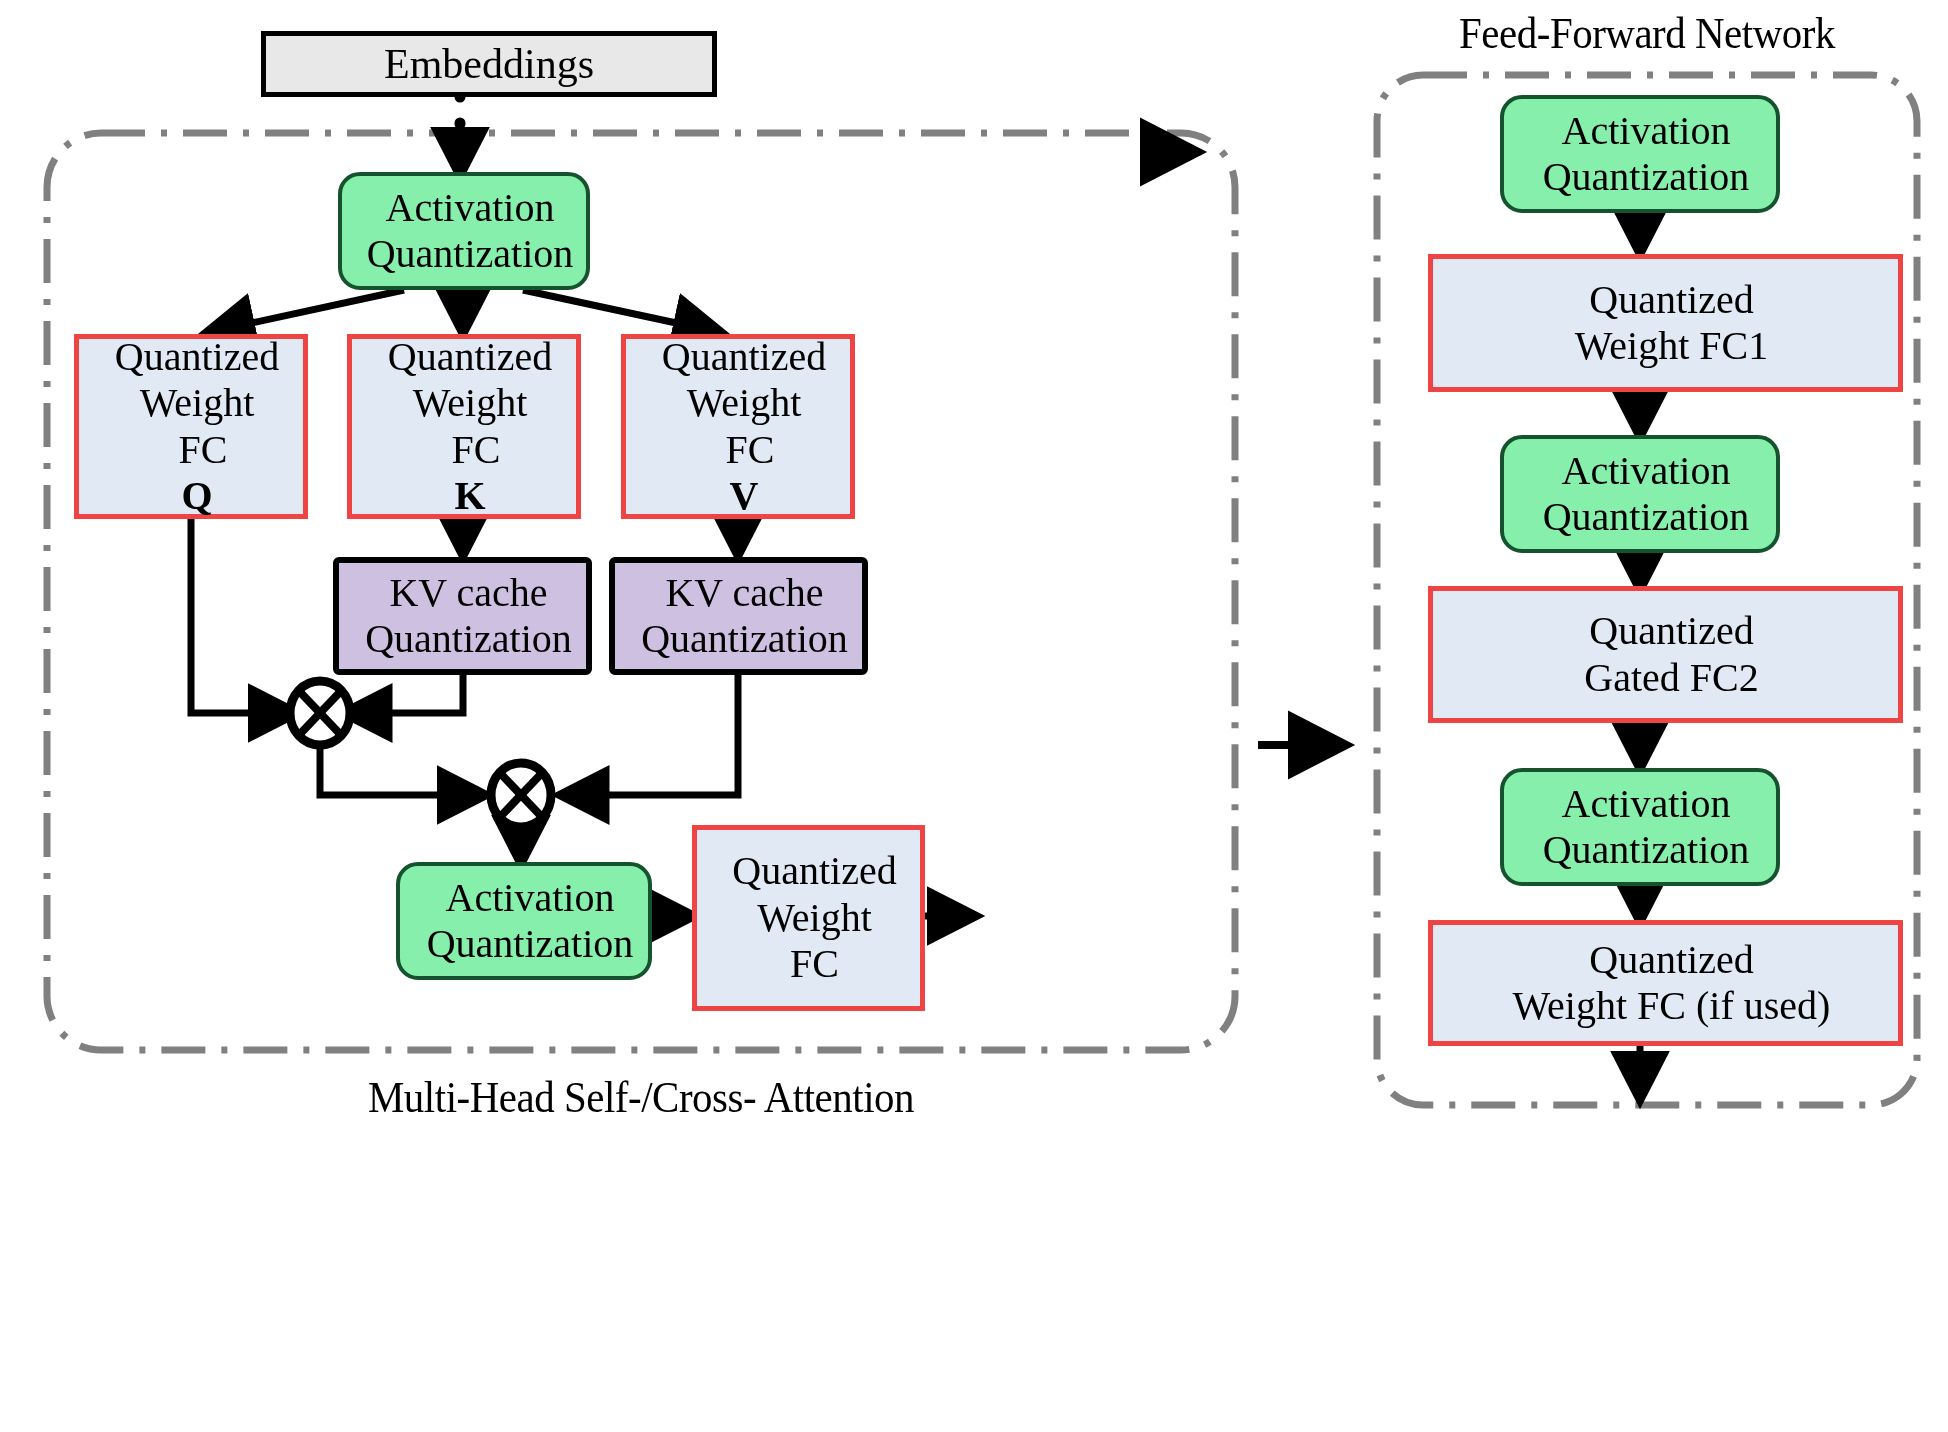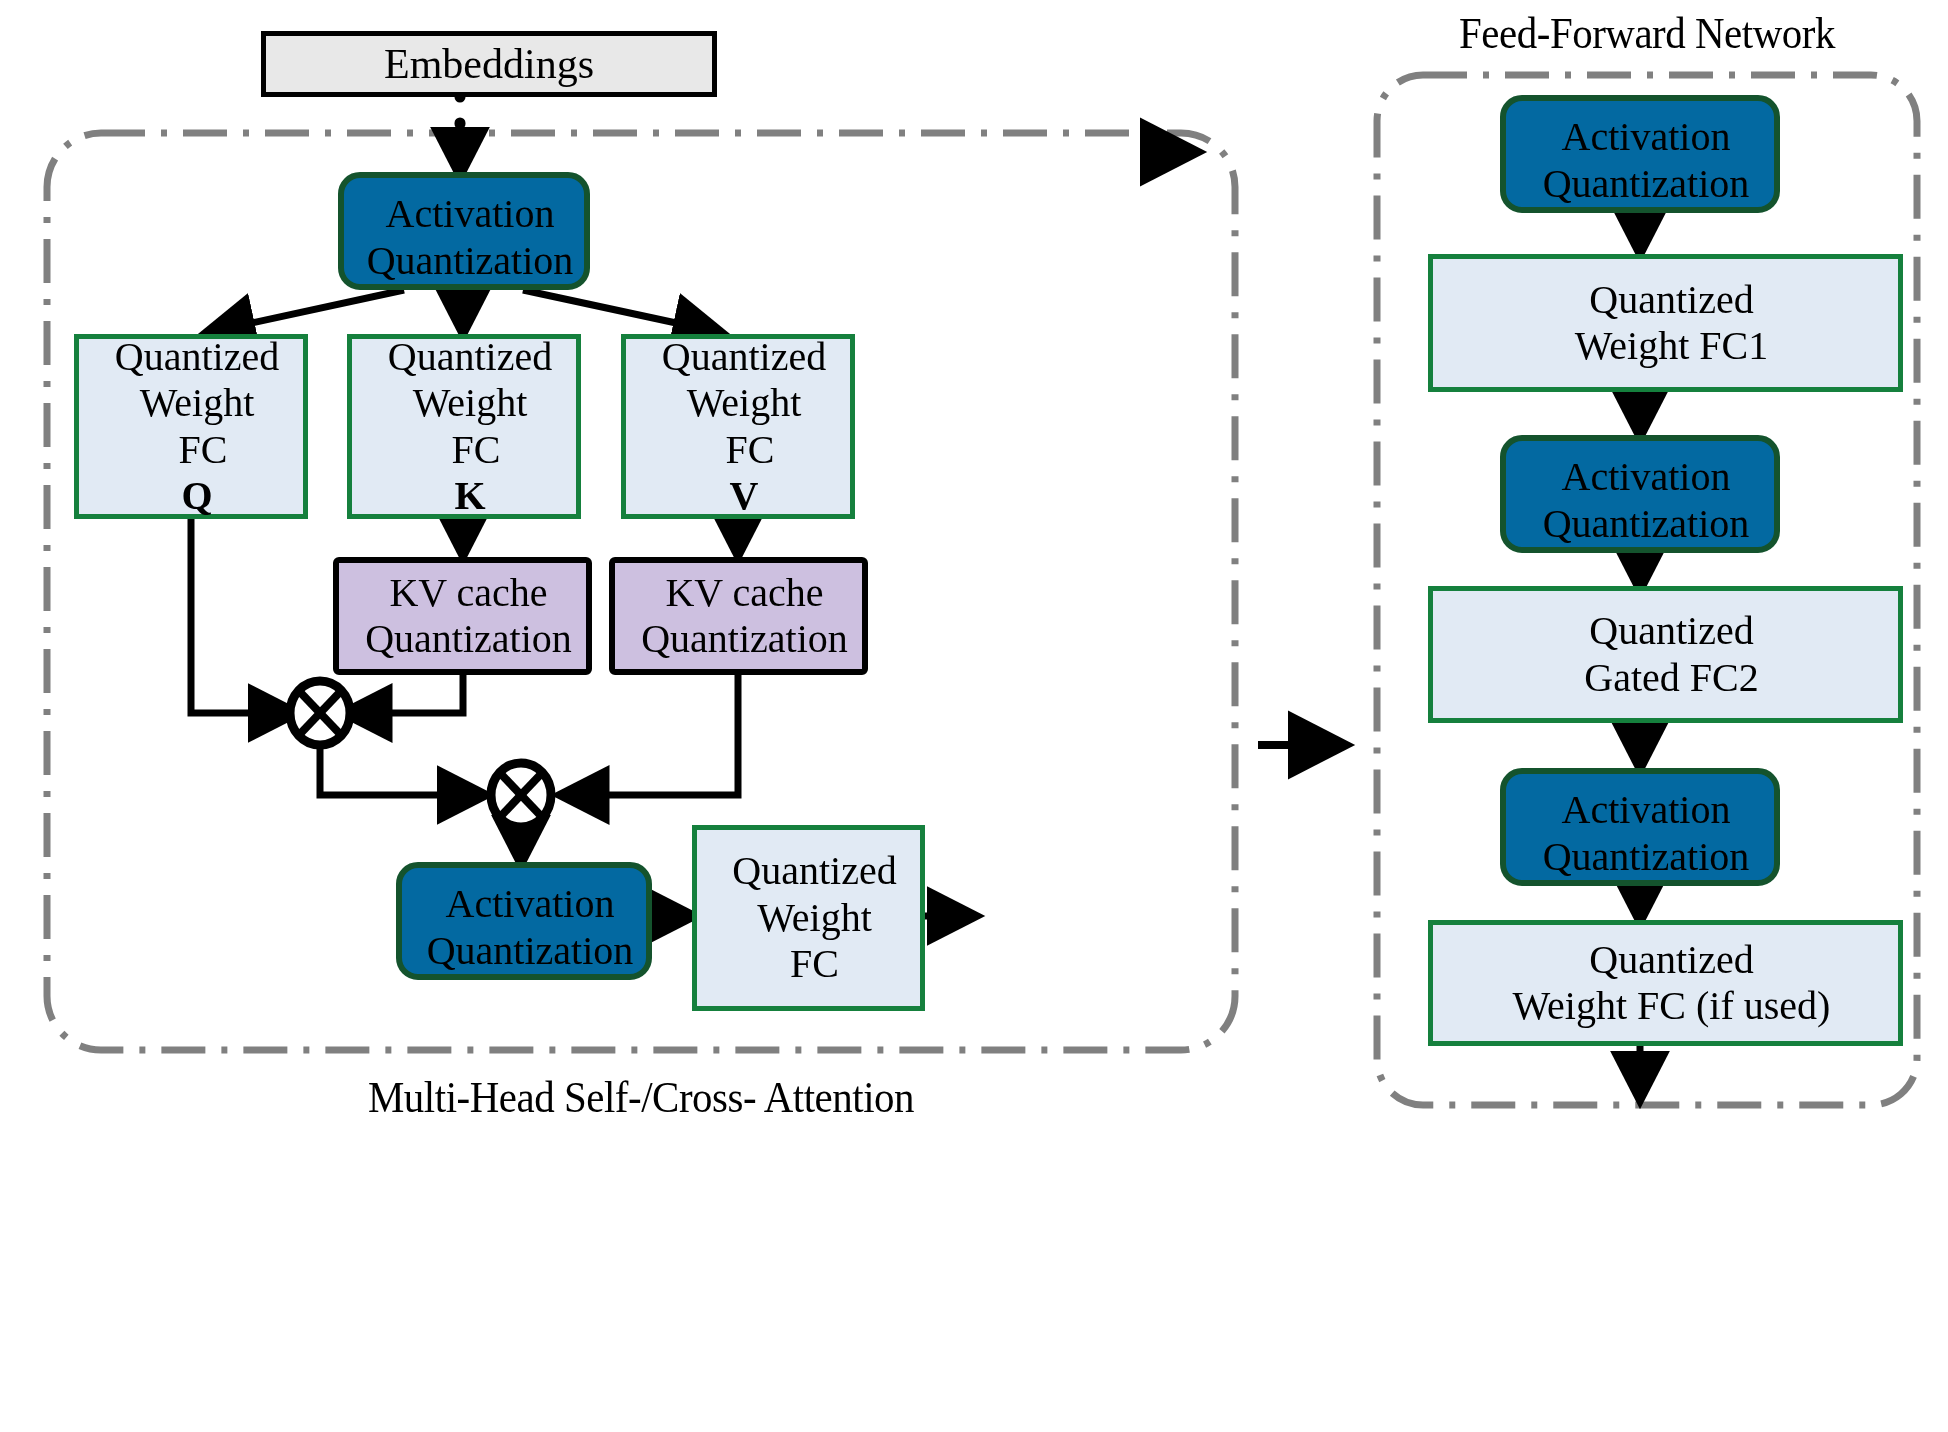--- a/index.html
+++ b/index.html
@@ -6,22 +6,22 @@
   body{font-family:"Liberation Serif","DejaVu Serif",serif;}
   #stage{position:relative;width:1948px;height:1432px;background:#fff;overflow:hidden;}
   svg#wires{position:absolute;left:0;top:0;width:1948px;height:1432px;pointer-events:none;}
 
   .node{position:absolute;box-sizing:border-box;display:flex;align-items:center;
         justify-content:center;text-align:center;color:#000;line-height:1.16;
         font-family:"Liberation Serif","DejaVu Serif",serif;z-index:3;}
   .node span{display:block;width:100%;padding:0 6px;}
 
   .n-embed{background:#e8e8e8;border:5px solid #000;font-size:42px;}
-  .n-act{background:#0369a1;border:6px solid #14532d;border-radius:22px;font-size:40px;align-items:flex-end;}
-  .n-fc{background:#e1eaf4;border:5px solid #15803d;font-size:40px;}
+  .n-act{background:#86efac;border:4px solid #14532d;border-radius:22px;font-size:40px;}
+  .n-fc{background:#e1eaf4;border:5px solid #ef4444;font-size:40px;}
   .n-kv{background:#cdc0e0;border:6px solid #000;border-radius:6px;font-size:40px;}
 
   .caption{position:absolute;text-align:center;color:#000;z-index:4;
            font-family:"Liberation Serif","DejaVu Serif",serif;}
   .cap-mhsa{font-size:44px;letter-spacing:-0.5px;transform:scaleX(0.93);transform-origin:center;}
   .cap-ffn{font-size:44px;letter-spacing:-0.5px;transform:scaleX(0.93);transform-origin:center;}
 
   .bold{font-weight:bold;}
 </style>
 </head>

